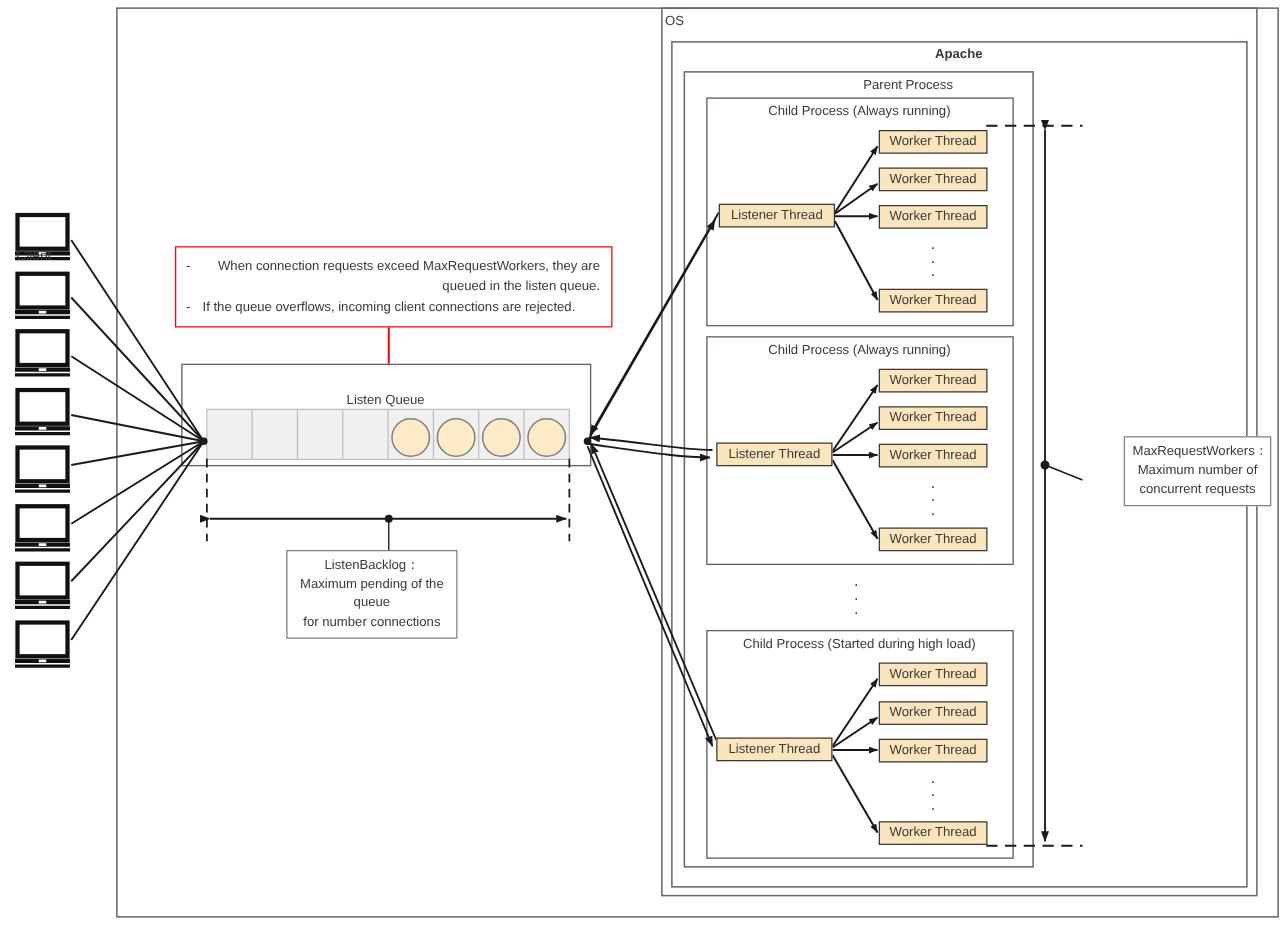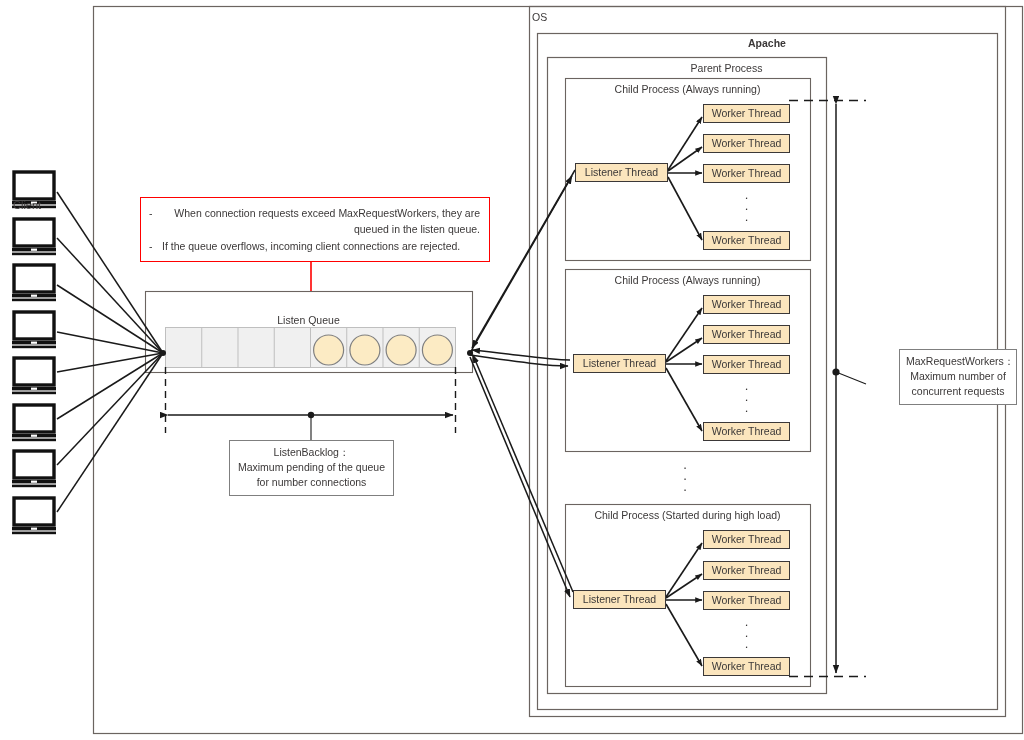--- a/index.html
+++ b/index.html
@@ -221,21 +221,21 @@
     <div>
         <span class="dash">-</span>
         <span style="white-space:normal;text-align:right;">When connection requests exceed MaxRequestWorkers, they are queued in the listen queue.</span>
       </div>
     <div>
         <span class="dash">-</span>
         <span style="white-space:normal;">If the queue overflows, incoming client connections are rejected.</span>
       </div>
   </div>
 
-  <div class="noteGray" style="left:229px;top:440px;width:165px;">
+  <div class="noteGray" style="left:229px;top:440px;width:137px;">
     <div>ListenBacklog：</div>
     <div>Maximum pending of the queue</div>
     <div>for number connections</div>
   </div>
 
   <div class="noteGray" style="left:888px;top:349px;width:118px;margin-left:11px;">
     <div>MaxRequestWorkers：</div>
     <div>Maximum number of</div>
     <div>concurrent requests</div>
   </div>

